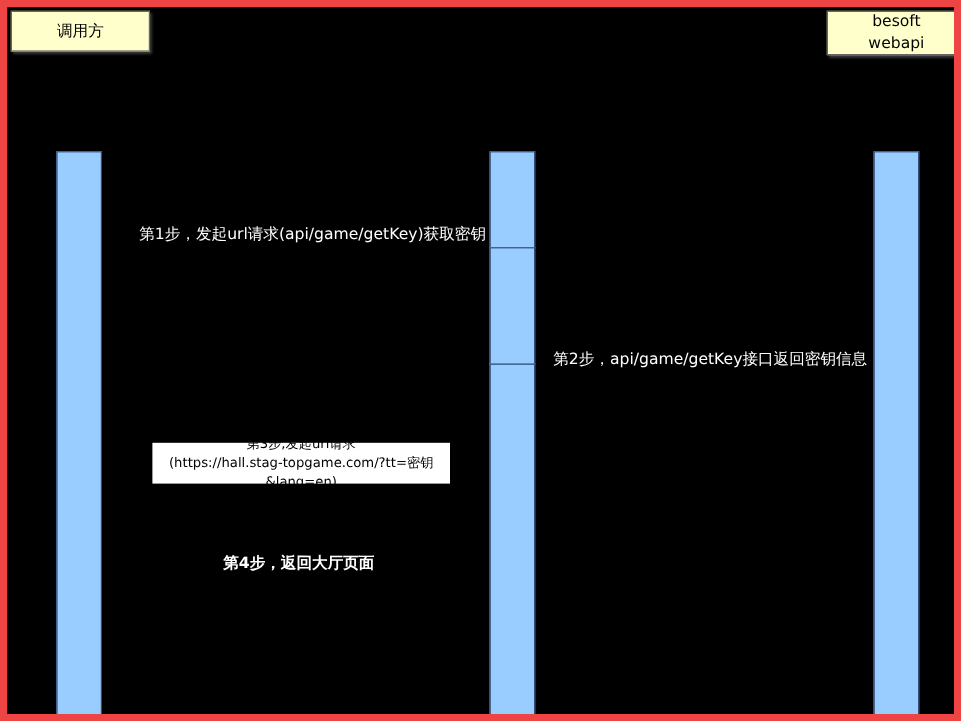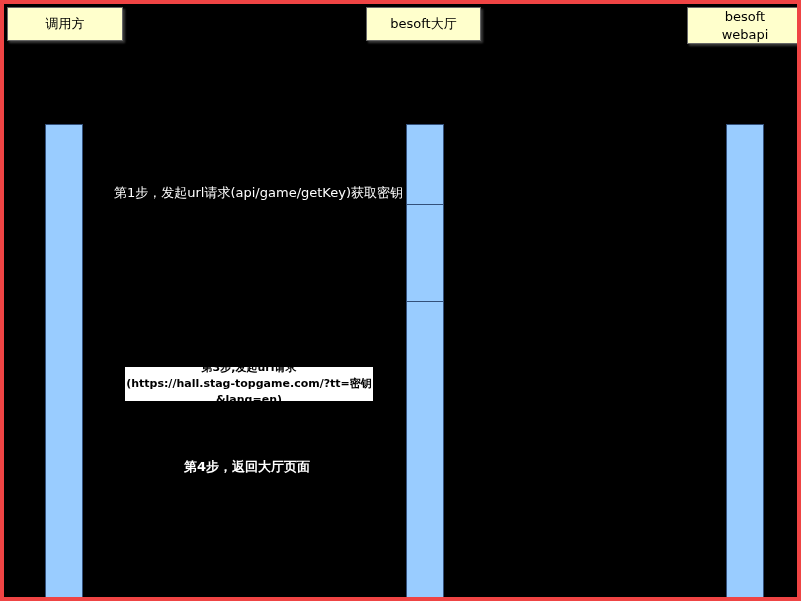--- a/index.html
+++ b/index.html
@@ -1,21 +1,21 @@
 <!DOCTYPE html>
 <html><head>
 <meta charset="utf-8">
 <style>
   html, body { margin: 0; padding: 0; background: #000; }
   .diagram {
     position: relative;
     width: 801px;
     height: 601px;
     background: #000000;
-    border: 4px solid #ef4444;
+    border: 6px solid #ef4444;
     box-sizing: border-box;
     overflow: hidden;
     font-family: "DejaVu Sans", "Liberation Sans", sans-serif;
   }
   .participant {
     position: absolute;
     top: 3px;
     height: 34px;
     background: #ffffcc;
     border: 1px solid #666666;
@@ -61,45 +61,42 @@
     height: 34px;
     background: #ffffff;
     color: #000000;
     font-size: 11px;
     display: flex;
     flex-direction: column;
     align-items: center;
     justify-content: center;
     text-align: center;
     line-height: 1.45;
-    font-weight: bold;
   }
 </style>
 </head>
 <body>
 
 <div class="diagram">
 
   <div class="participant p-caller">
     <span class="plabel">调用方</span>
-  </div>
-  <div class="participant p-hall">
-    <span class="plabel">besoft大厅</span>
   </div>
   <div class="participant p-webapi">
     <span class="plabel">besoft
 webapi</span>
   </div>
 
   <div class="bar bar-left"></div>
   <div class="bar bar-c1"></div>
   <div class="bar bar-c2"></div>
   <div class="bar bar-c3"></div>
   <div class="bar bar-right"></div>
 
   <div class="msg msg1">第1步，发起url请求(api/game/getKey)获取密钥</div>
+  <div class="msg msg2">第2步，api/game/getKey接口返回密钥信息</div>
   <div class="note3">
     <span>第3步,发起url请求</span>
     <span>(https://hall.stag-topgame.com/?tt=密钥&amp;lang=en)</span>
   </div>
   <div class="msg msg4">第4步，返回大厅页面</div>
 
 </div>
 
 </body></html>

